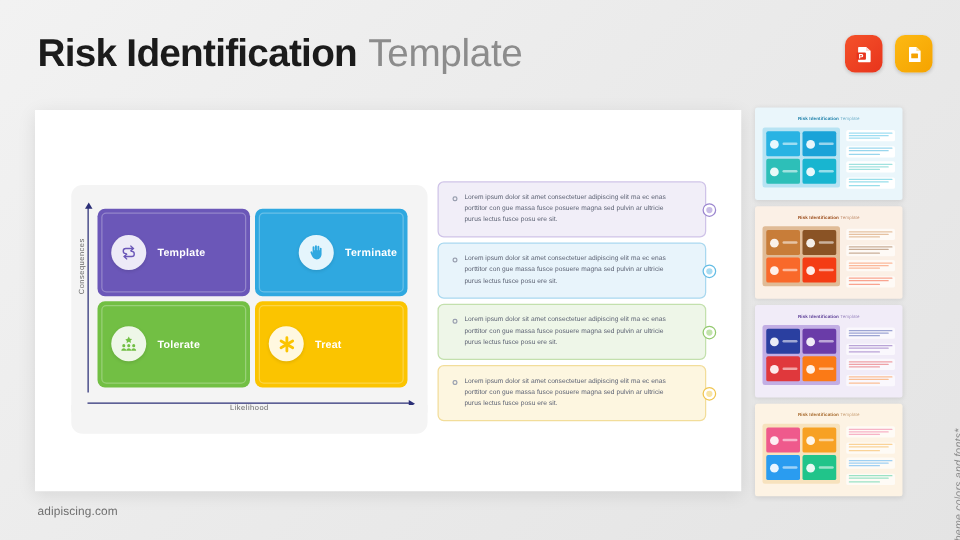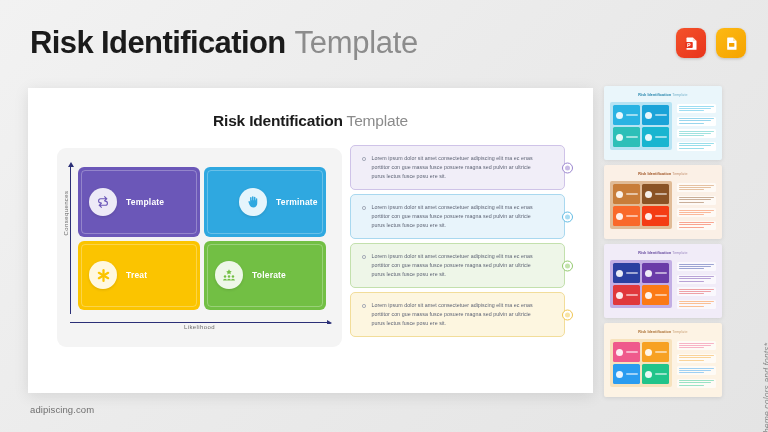--- a/index.html
+++ b/index.html
@@ -226,24 +226,20 @@
     <svg width="15" height="15" viewBox="0 0 24 24" aria-hidden="true">
       <path d="M6 2.5h8.5L20 7.8V21a.9.9 0 0 1-.9.9H6a.9.9 0 0 1-.9-.9V3.4A.9.9 0 0 1 6 2.5z" fill="#ffffff"></path>
       <path d="M14.5 2.5 20 7.8h-5.5z" fill="#fde3a8"></path>
       <rect x="8" y="11" width="8.6" height="6" rx="0.7" fill="#f5a300"></rect>
     </svg>
   </div>
 </div>
 
 <div class="slide">
 
-  <div class="slide-title">
-    <span class="b">Risk Identification</span>
-    <span class="l">Template</span>
-  </div>
 
   <div class="matrix-panel">
     <div class="axis-y"></div>
     <div class="axis-x"></div>
     <div class="axis-y-label">Consequences</div>
     <div class="axis-x-label">
       <span>Likelihood</span>
     </div>
 
     <div class="quad-grid">
@@ -258,48 +254,48 @@
         <div class="quad-label">Template</div>
       </div>
 
       <div class="quad q-terminate">
         <div class="quad-icon">
           <svg width="14" height="14" viewBox="0 0 24 24" aria-hidden="true">
             <path d="M7 10V4.6a1.3 1.3 0 0 1 2.6 0V9h.7V3.3a1.3 1.3 0 1 1 2.6 0V9h.7V4.2a1.3 1.3 0 1 1 2.6 0V9h.7V6.6a1.2 1.2 0 1 1 2.4 0v7.6c0 4.2-2.6 7.3-6.5 7.3-3.6 0-5.7-2.1-7-5.3l-1.6-4a1.3 1.3 0 0 1 2.2-1.3L7 13.2z" fill="#2fa8e0"></path>
           </svg>
         </div>
         <div class="quad-label">Terminate</div>
+      </div>
+
+      <div class="quad q-tolerate">
+        <div class="quad-icon">
+          <svg width="14" height="14" viewBox="0 0 24 24" aria-hidden="true">
+            <path d="M12 2.2 13.6 5l3.1.5-2.2 2.2.5 3.1L12 9.4 9 11.3l.5-3.1L7.3 6 10.4 5z" fill="#72bf44"></path>
+            <circle cx="5.2" cy="14.6" r="2.1" fill="#72bf44"></circle>
+            <circle cx="12" cy="14.6" r="2.1" fill="#72bf44"></circle>
+            <circle cx="18.8" cy="14.6" r="2.1" fill="#72bf44"></circle>
+            <path d="M1.8 21.6c0-2 1.6-3.3 3.4-3.3s3.4 1.3 3.4 3.3zM8.6 21.6c0-2 1.6-3.3 3.4-3.3s3.4 1.3 3.4 3.3zM15.4 21.6c0-2 1.6-3.3 3.4-3.3s3.4 1.3 3.4 3.3z" fill="#72bf44"></path>
+          </svg>
+        </div>
+        <div class="quad-label">Tolerate</div>
       </div>
 
       <div class="quad q-treat">
         <div class="quad-icon">
           <svg width="15" height="15" viewBox="0 0 24 24" aria-hidden="true">
             <g fill="#fbc400">
               <rect x="10.2" y="1.6" width="3.6" height="20.8" rx="1.8"></rect>
               <rect x="10.2" y="1.6" width="3.6" height="20.8" rx="1.8" transform="rotate(60 12 12)"></rect>
               <rect x="10.2" y="1.6" width="3.6" height="20.8" rx="1.8" transform="rotate(120 12 12)"></rect>
             </g>
           </svg>
         </div>
         <div class="quad-label">Treat</div>
       </div>
 
-      <div class="quad q-tolerate">
-        <div class="quad-icon">
-          <svg width="14" height="14" viewBox="0 0 24 24" aria-hidden="true">
-            <path d="M12 2.2 13.6 5l3.1.5-2.2 2.2.5 3.1L12 9.4 9 11.3l.5-3.1L7.3 6 10.4 5z" fill="#72bf44"></path>
-            <circle cx="5.2" cy="14.6" r="2.1" fill="#72bf44"></circle>
-            <circle cx="12" cy="14.6" r="2.1" fill="#72bf44"></circle>
-            <circle cx="18.8" cy="14.6" r="2.1" fill="#72bf44"></circle>
-            <path d="M1.8 21.6c0-2 1.6-3.3 3.4-3.3s3.4 1.3 3.4 3.3zM8.6 21.6c0-2 1.6-3.3 3.4-3.3s3.4 1.3 3.4 3.3zM15.4 21.6c0-2 1.6-3.3 3.4-3.3s3.4 1.3 3.4 3.3z" fill="#72bf44"></path>
-          </svg>
-        </div>
-        <div class="quad-label">Tolerate</div>
-      </div>
-
     </div>
   </div>
 
   <div class="list-col">
 
     <div class="list-row r-purple">
       <span class="row-bullet"></span>
       <span class="row-text">Lorem ipsum dolor sit amet consectetuer adipiscing elit ma ec enas porttitor con gue massa fusce posuere magna sed pulvin ar ultricie purus lectus fusce posu ere sit.</span>
       <span class="row-dot d-purple">
           <i></i>

